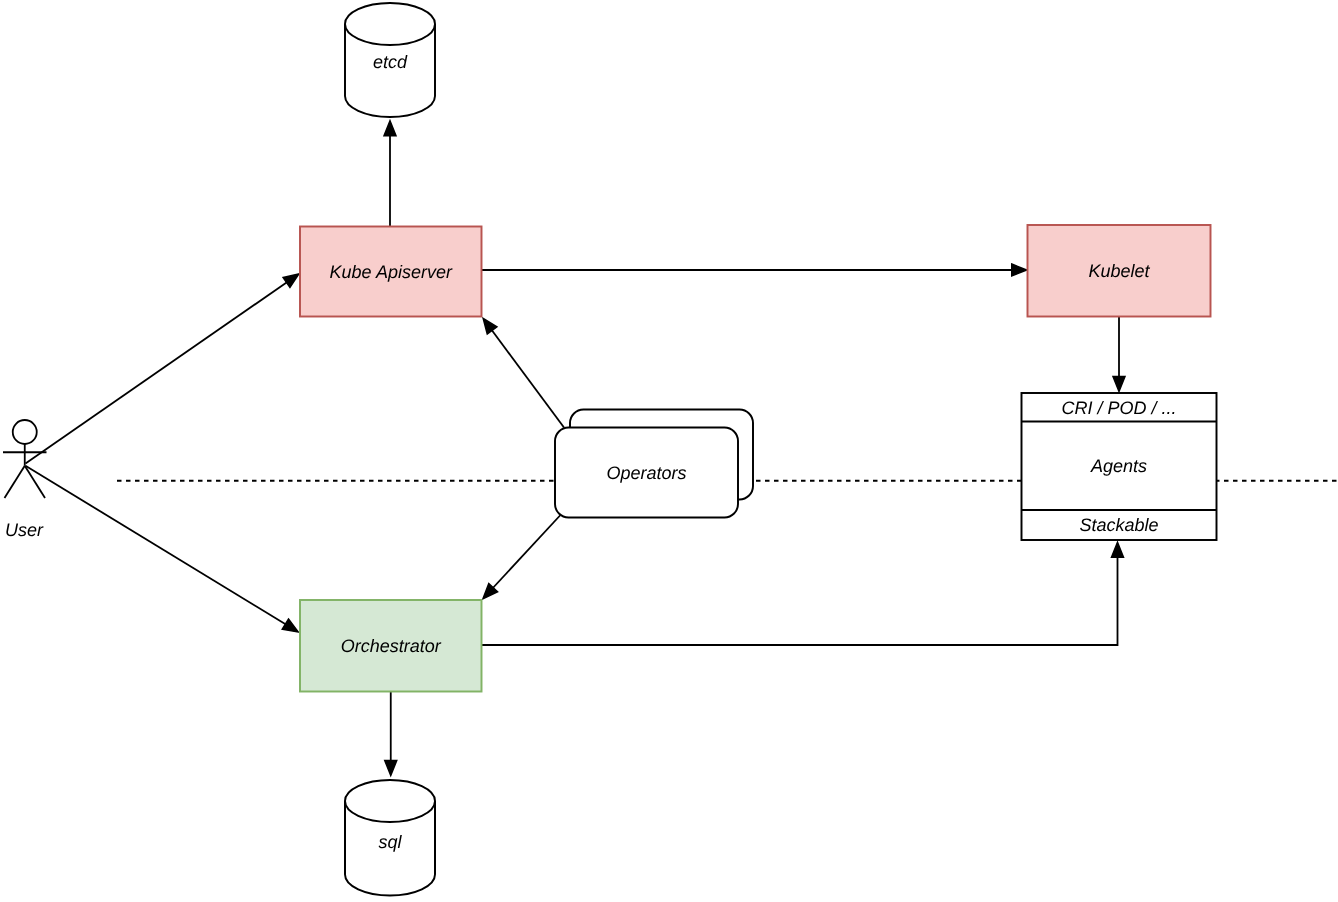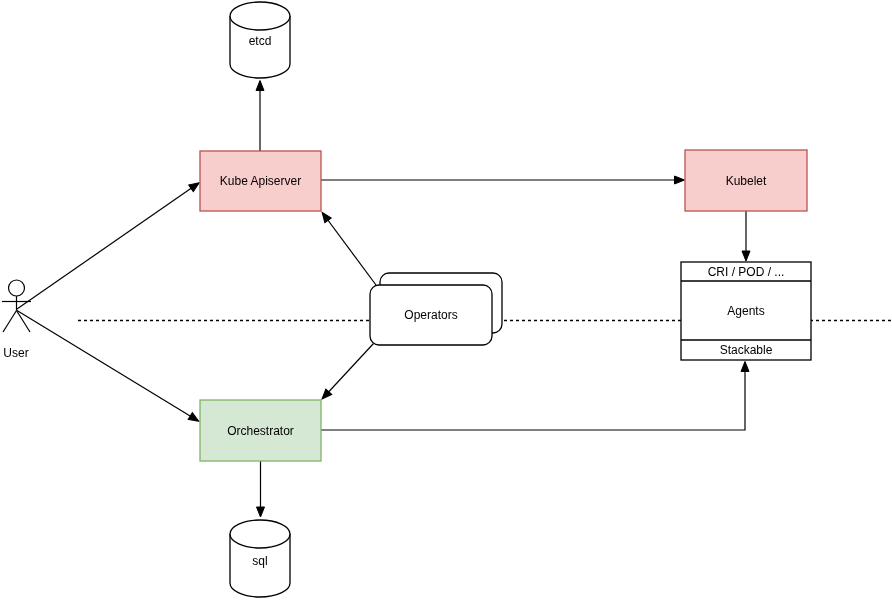--- a/index.html
+++ b/index.html
@@ -6,20 +6,21 @@
     margin: 0;
     padding: 0;
     background: #ffffff;
   }
   .canvas {
     position: relative;
     width: 892px;
     height: 601px;
     background: #ffffff;
     overflow: hidden;
+    font-style: italic;
   }
   svg {
     display: block;
   }
   text {
     font-family: "Liberation Sans", "DejaVu Sans", sans-serif;
     font-size: 12px;
     fill: #000000;
     text-anchor: middle;
   }

